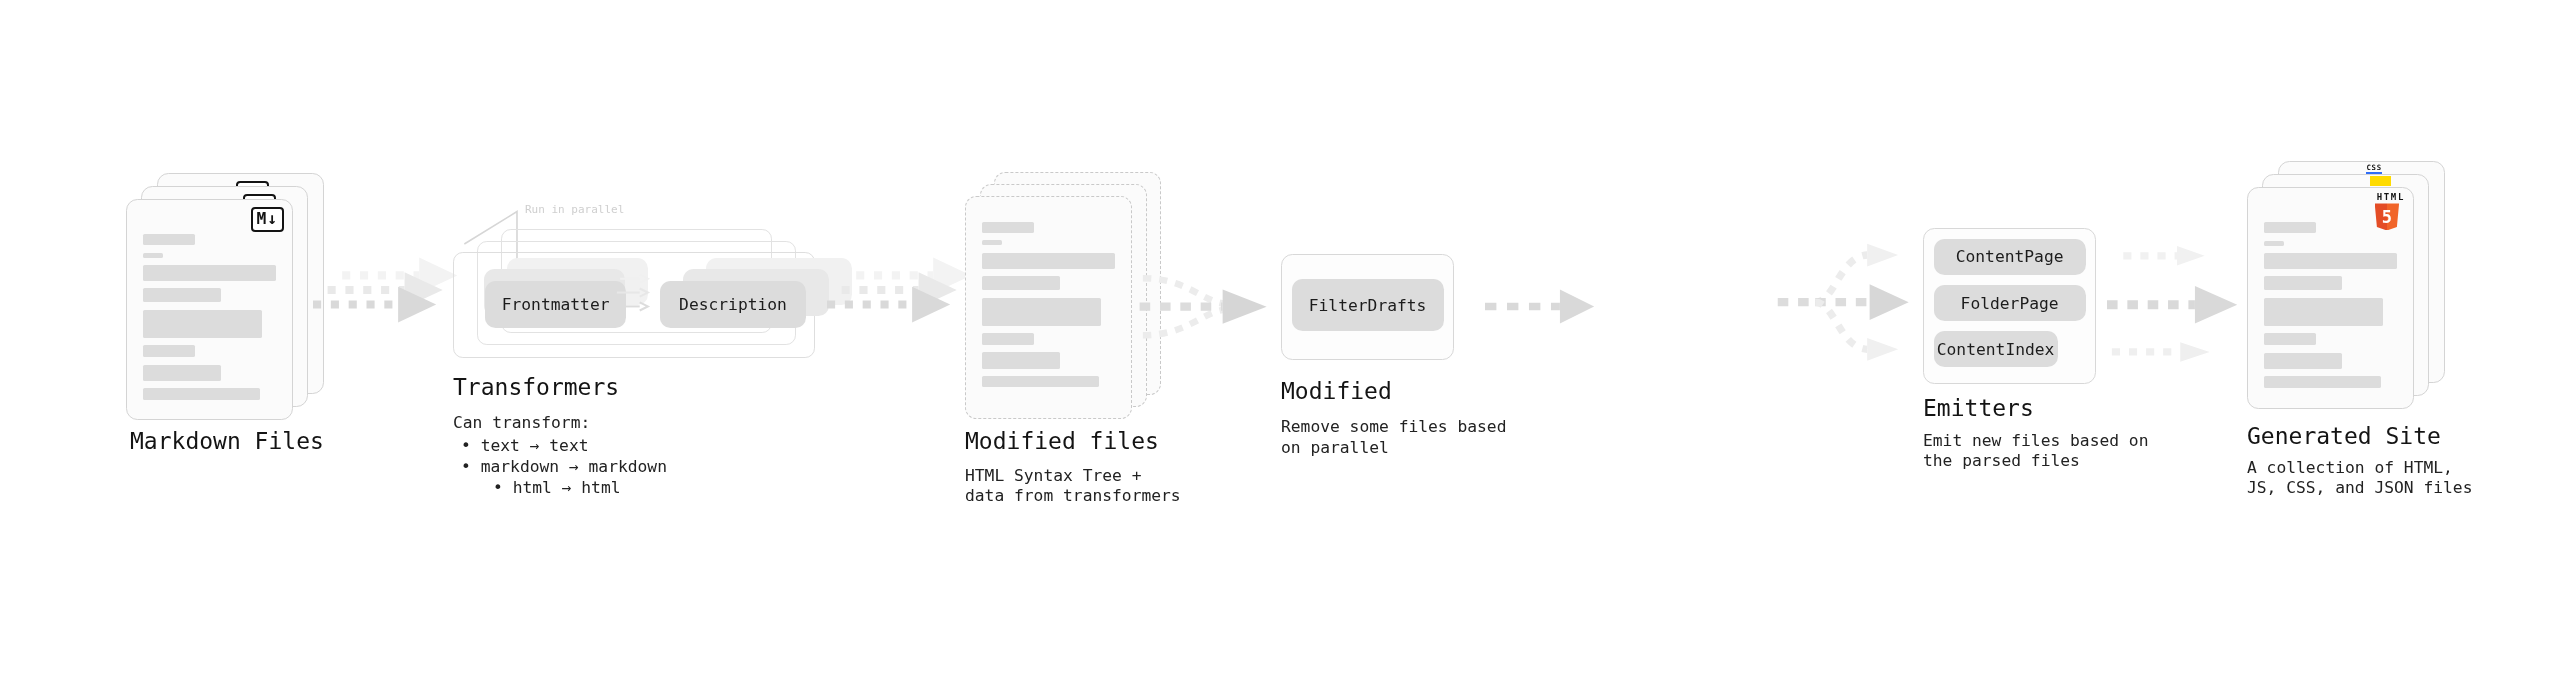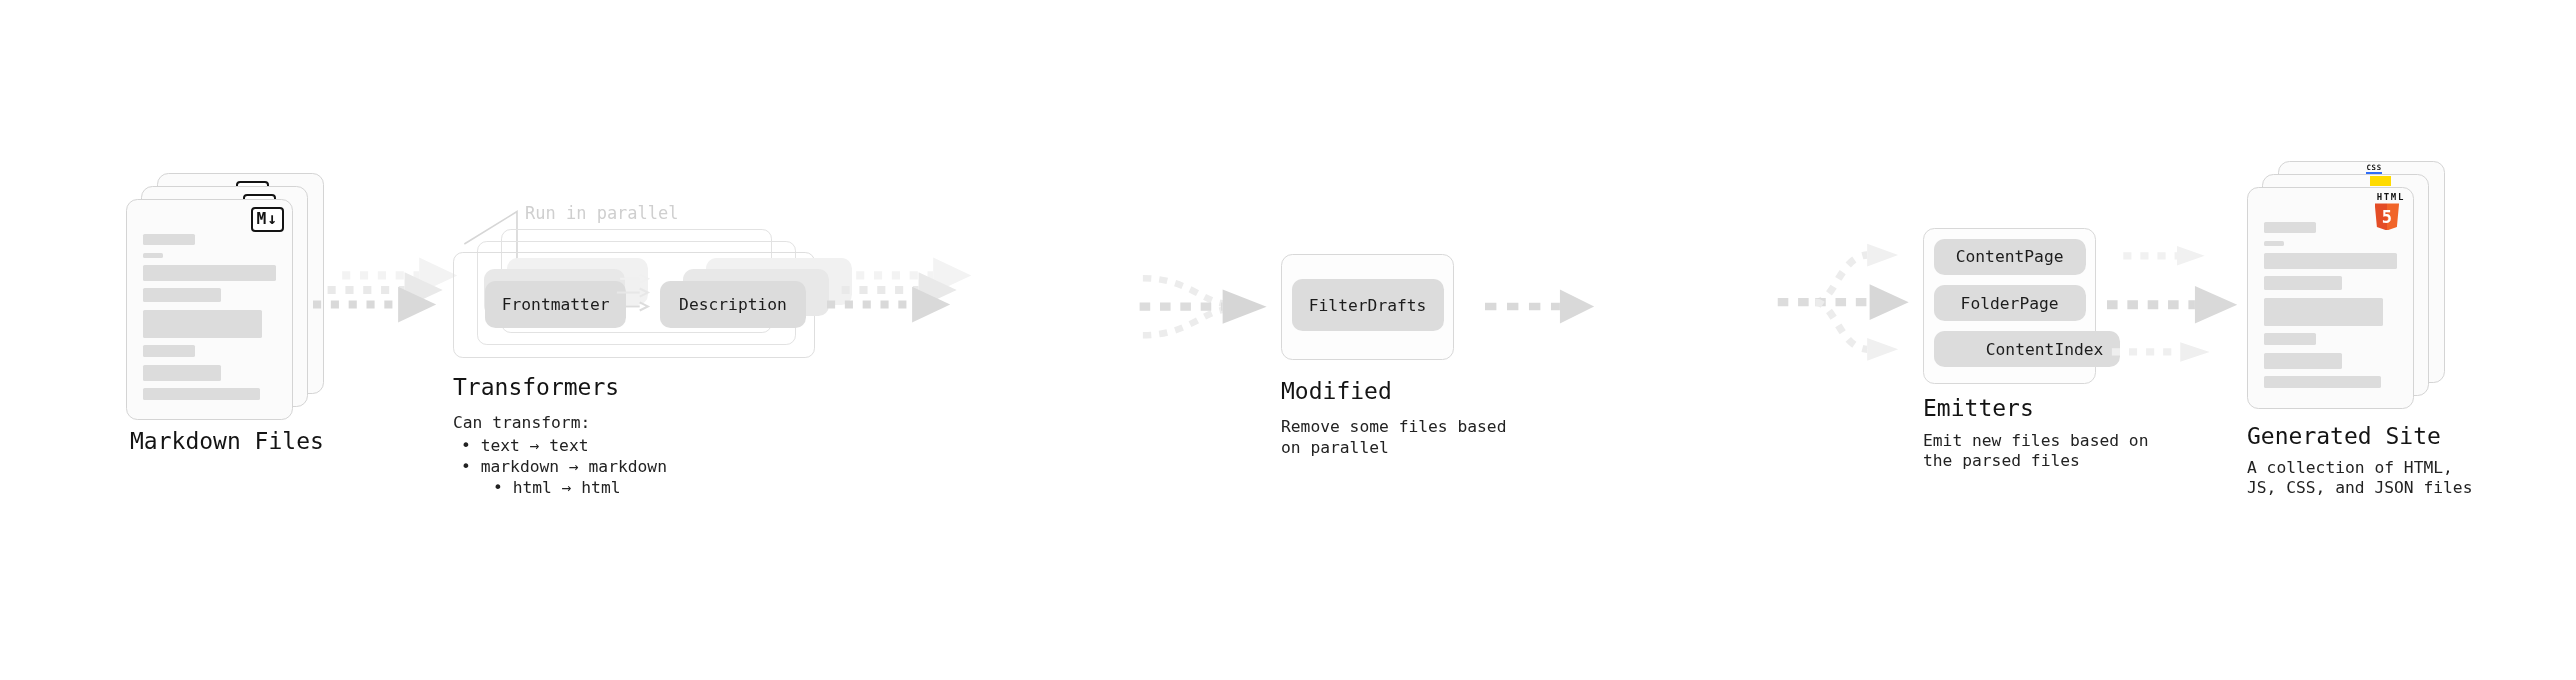--- a/index.html
+++ b/index.html
@@ -41,21 +41,21 @@
   .chip{
     position:absolute;background:#dcdcdc;border-radius:10.6px;
     display:flex;align-items:center;justify-content:center;
     font-size:16.3px;color:#1c1c1c;white-space:nowrap;
   }
   .chip.g1{background:#e8e8e8;}
   .chip.g2{background:#f1f1f1;}
   
   .sec-title{position:absolute;font-size:23px;font-weight:500;color:#141414;white-space:nowrap;}
   .sec-desc{position:absolute;font-size:16.3px;color:#222222;white-space:nowrap;line-height:20.3px;}
-  .note-text{position:absolute;font-size:17px;color:#cfcfcf;white-space:nowrap;}
+  .note-text{position:absolute;font-size:11px;color:#cfcfcf;white-space:nowrap;}
   .bullet{position:absolute;font-size:16.3px;color:#222222;white-space:nowrap;}
   svg.arr{position:absolute;overflow:visible;}
 </style>
 </head>
 <body>
 
 <div class="canvas">
 
   <div class="abs" style="left:126px;top:173px;width:228px;height:293px;">
     <div class="doc-card" style="left:31px;top:0px;">
@@ -143,20 +143,39 @@
     <g>
       <line x1="18" y1="44" x2="113" y2="44" stroke="#e9e9e9" stroke-width="10" stroke-dasharray="10 12"></line>
       <polygon points="113,22 160,44 113,66" fill="#e9e9e9"></polygon>
     </g>
     <g>
       <line x1="0" y1="62" x2="105" y2="62" stroke="#d9d9d9" stroke-width="10" stroke-dasharray="10 12"></line>
       <polygon points="105,40 152,62 105,84" fill="#d9d9d9"></polygon>
     </g>
   </svg>
 
+  <div class="abs" style="left:965px;top:172px;width:228px;height:341px;">
+    <div class="doc-card tall dashed" style="left:29px;top:0px;"></div>
+    <div class="doc-card tall dashed" style="left:14.6px;top:12.2px;"></div>
+    <div class="doc-card tall dashed" style="left:0px;top:24.4px;">
+      <div class="doc-bars">
+          <div class="bar" style="width: 39%; height: 11.4px;"></div>
+          <div class="bar" style="width: 15%; height: 4.9px;"></div>
+          <div class="bar" style="width: 100%; height: 16.3px;"></div>
+          <div class="bar" style="width: 59%; height: 14px;"></div>
+          <div class="bar" style="width: 90%; height: 28px;"></div>
+          <div class="bar" style="width: 39%; height: 12.2px;"></div>
+          <div class="bar" style="width: 59%; height: 16.3px;"></div>
+          <div class="bar" style="width: 88%; height: 11.4px;"></div>
+        </div>
+    </div>
+    <div class="sec-title" style="left:0px;top:256px;">Modified files</div>
+    <div class="sec-desc" style="left:0px;top:294px;">HTML Syntax Tree +</div>
+    <div class="sec-desc" style="left:0px;top:314px;">data from transformers</div>
+  </div>
 
   <svg class="arr" style="left:1138px;top:270px;" width="140" height="75" viewBox="0 0 172 92">
     <path d="M 6,10 C 58,10 76,36 104,41" fill="none" stroke="#ececec" stroke-width="8" stroke-dasharray="10 10"></path>
     <path d="M 6,80 C 58,80 76,54 104,49" fill="none" stroke="#ececec" stroke-width="8" stroke-dasharray="10 10"></path>
     <line x1="2" y1="45" x2="104" y2="45" stroke="#dcdcdc" stroke-width="10" stroke-dasharray="13 12"></line>
     <polygon points="104,24 158,45 104,66" fill="#d6d6d6"></polygon>
   </svg>
 
   <div class="abs" style="left:1281px;top:254px;width:236px;height:211px;">
     <div class="panel-box" style="left:0px;top:0px;width:173px;height:106px;"></div>
@@ -179,21 +198,21 @@
     <line x1="48" y1="74" x2="115" y2="74" stroke="#dcdcdc" stroke-width="10" stroke-dasharray="13 12"></line>
     <polygon points="115,52 163,74 115,96" fill="#d7d7d7"></polygon>
     <path d="M 48,74 C 72,74 78,130 112,132" fill="none" stroke="#ececec" stroke-width="9" stroke-dasharray="10 11"></path>
     <polygon points="112,118 150,132 112,146" fill="#f0f0f0"></polygon>
   </svg>
 
   <div class="abs" style="left:1923px;top:228px;width:236px;height:252px;">
     <div class="panel-box" style="left:0px;top:0px;width:173px;height:156px;"></div>
     <div class="chip" style="left:10.6px;top:10.6px;width:152px;height:36px;">ContentPage</div>
     <div class="chip" style="left:10.6px;top:57px;width:152px;height:36px;">FolderPage</div>
-    <div class="chip" style="left:10.6px;top:103px;width:150px;height:36px;padding-left:36px;">ContentIndex</div>
+    <div class="chip" style="left:10.6px;top:103px;width:124px;height:36px;">ContentIndex</div>
     <div class="sec-title" style="left:0px;top:167px;">Emitters</div>
     <div class="sec-desc" style="left:0px;top:203px;">Emit new files based on</div>
     <div class="sec-desc" style="left:0px;top:223px;">the parsed files</div>
   </div>
 
   <svg class="arr" style="left:2107px;top:246px;" width="140" height="119" viewBox="0 0 172 146">
     <g>
       <line x1="20" y1="12" x2="86" y2="12" stroke="#f1f1f1" stroke-width="9" stroke-dasharray="10 11"></line>
       <polygon points="86,0 120,12 86,24" fill="#f1f1f1"></polygon>
     </g>

